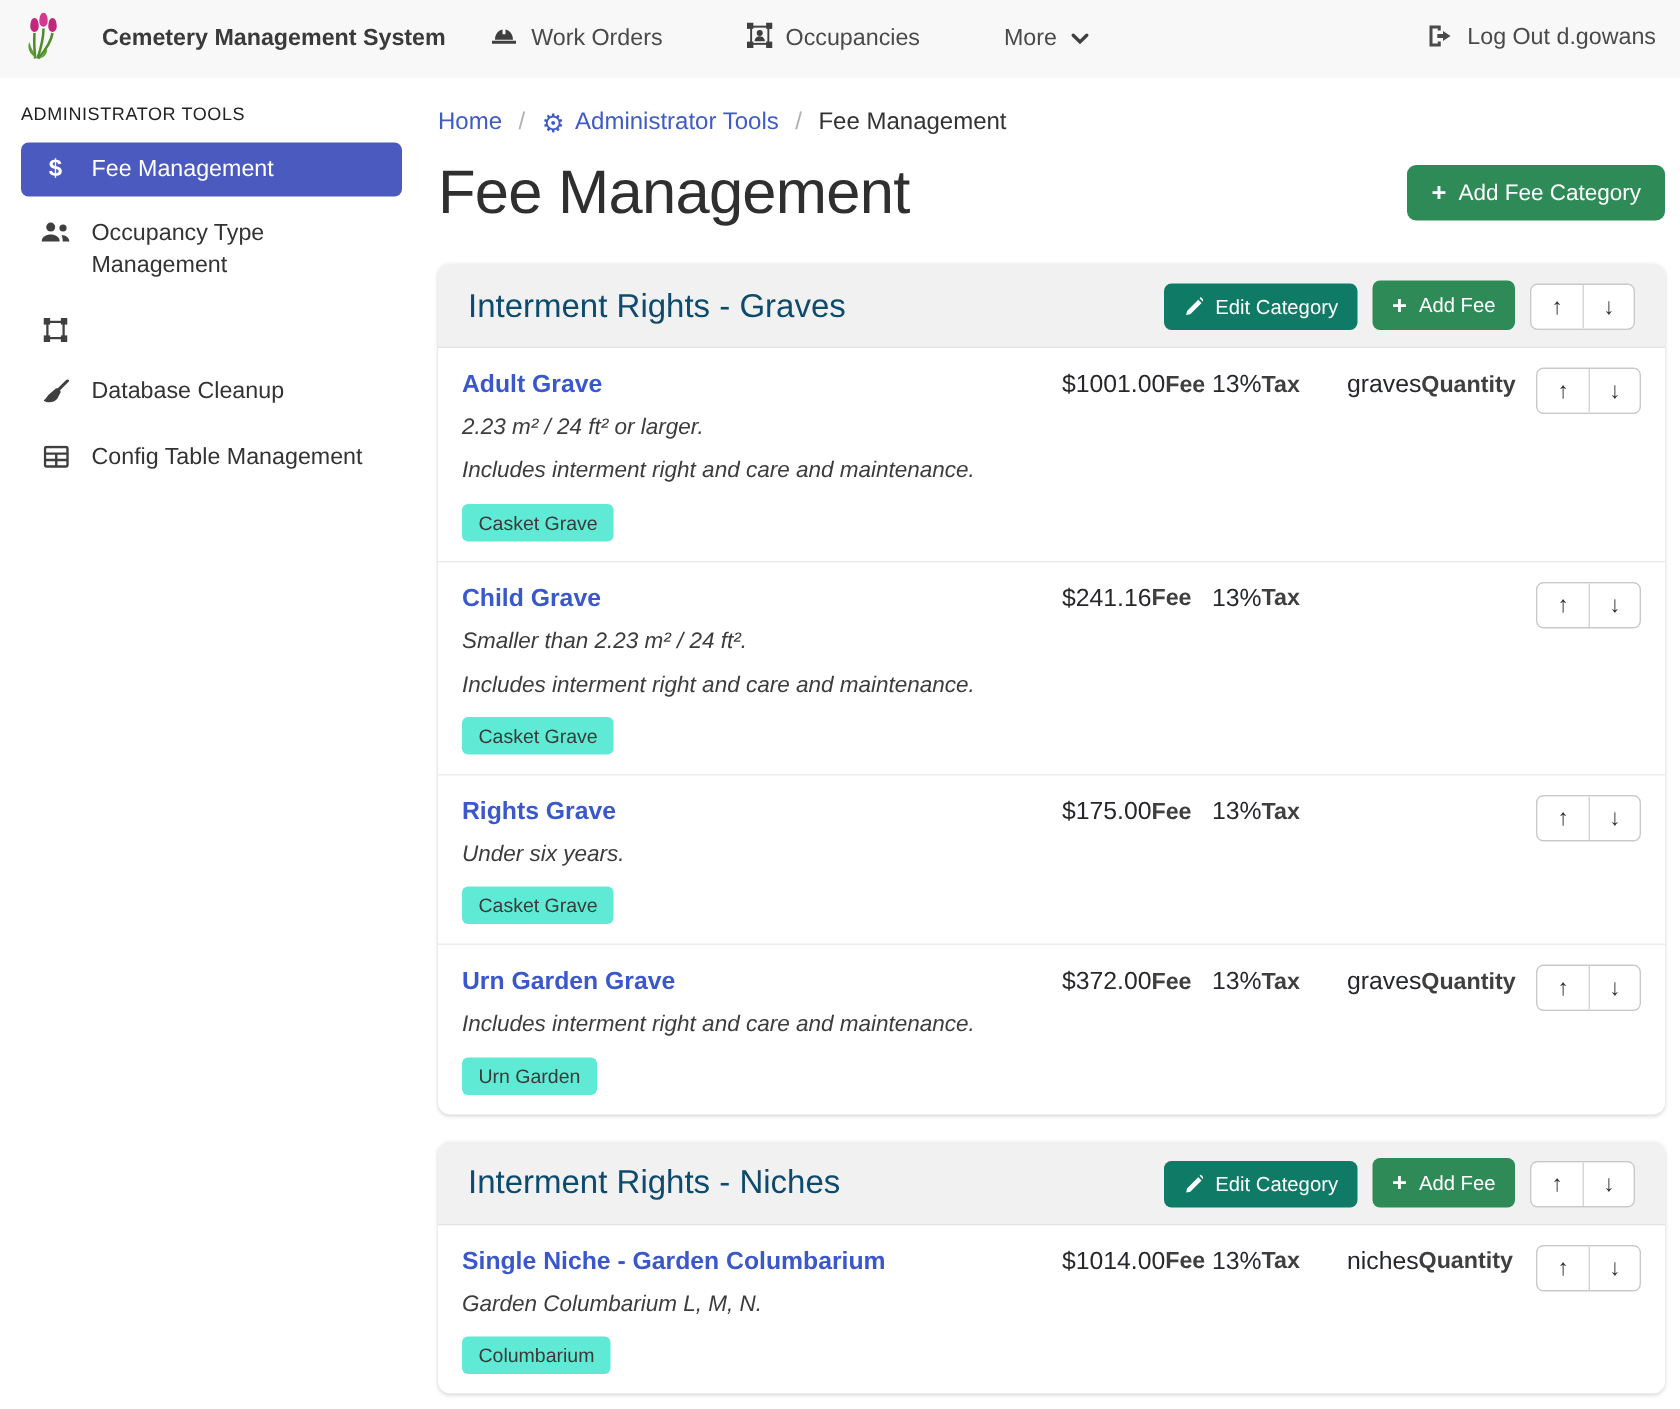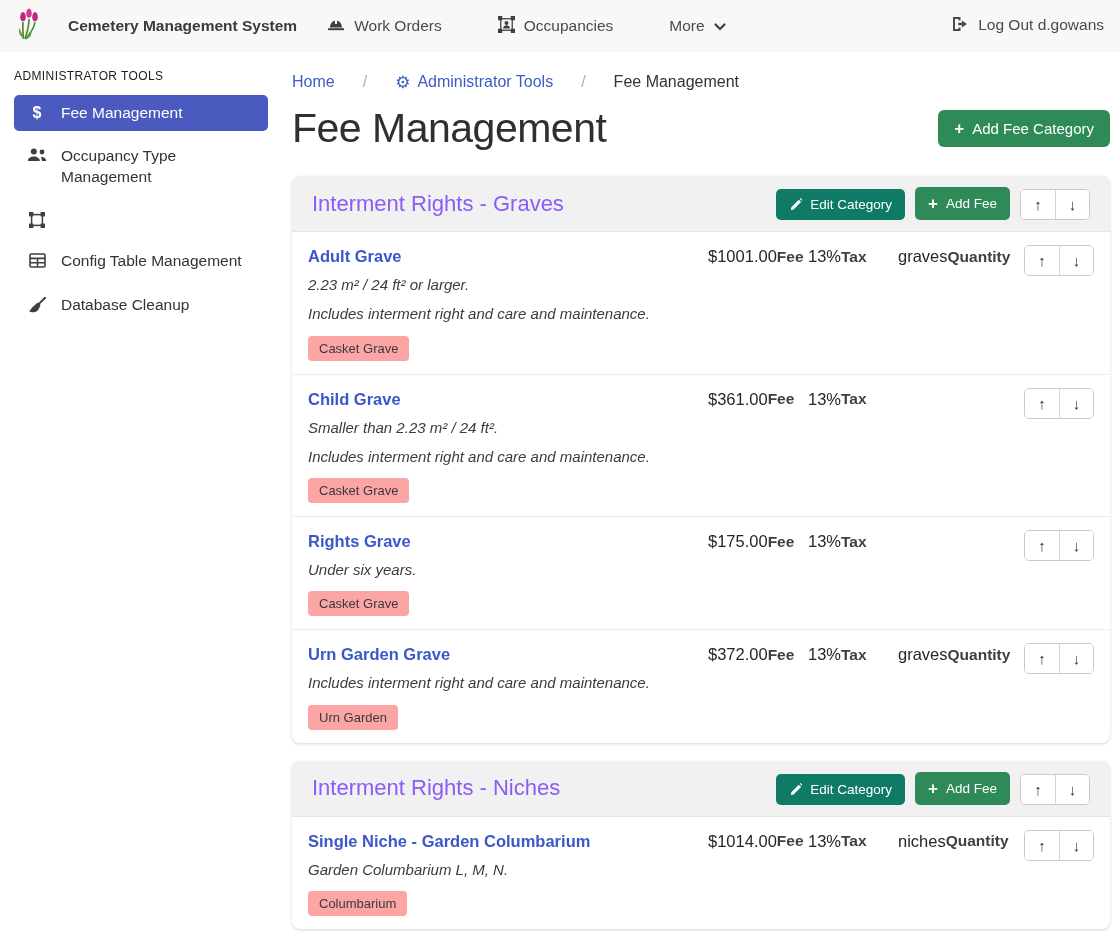--- a/index.html
+++ b/index.html
@@ -23,55 +23,55 @@
   
   .sidebar-heading { font-size:12px; letter-spacing:.4px; color:#222; margin-bottom:12px; font-weight:500; }
   .side-item { display:flex; align-items:flex-start; gap:13px; padding:8px 10px 8px 12px;
     border-radius:5px; margin-bottom:7px; font-size:15.5px; line-height:1.32; color:#333; cursor:pointer; }
   .side-item .s-icon { width:22px; flex:0 0 22px; display:flex; justify-content:center; margin-top:2px; color:#3f3f3f; }
   .side-item.active { background:#4a5abe; color:#fff; }
   .side-item.active .s-icon { color:#fff; }
   .dollar-glyph { font-weight:bold; font-size:16px; line-height:1; }
 
   
-  .breadcrumb { display:flex; align-items:center; gap:28px; margin-top:21px; font-size:16px; }
+  .breadcrumb { display:flex; align-items:center; gap:11px; margin-top:21px; font-size:16px; }
   .crumb-link { color:#3f5bc6; text-decoration:none; cursor:pointer; display:flex; align-items:center; gap:7px; }
   .crumb-sep { color:#b0b0b0; }
   .crumb-current { color:#333; }
   .gear-glyph { font-size:17px; line-height:1; color:#3f5bc6; }
 
   
   .page-head { display:flex; align-items:center; margin-top:14px; margin-bottom:24px; }
   .page-title { font-size:41px; font-weight:500; color:#2f2f2f; letter-spacing:-0.5px; }
   .btn { border:none; color:#fff; border-radius:5px; display:inline-flex; align-items:center; gap:8px; cursor:pointer; font-family:inherit; }
   .btn-add-category { margin-left:auto; background:#2e8b57; font-size:15px; padding:10px 16px; border-radius:6px; }
   .plus-glyph { font-size:17px; font-weight:bold; line-height:1; }
 
   
   .card { background:#fff; border-radius:8px; box-shadow:0 1px 3px rgba(0,0,0,.18); margin-bottom:18px; }
   .card-header { display:flex; align-items:center; background:#f1f1f1; border-bottom:1px solid #e4e4e4;
     border-radius:8px 8px 0 0; padding:11px 20px; }
-  .card-title { font-size:22px; font-weight:500; color:#8b5cf6; }
+  .card-title { font-size:22px; font-weight:500; color:#0c4a6e; }
   .card-actions { margin-left:auto; display:flex; align-items:flex-end; gap:10px; }
   .btn-teal { background:#0f7a65; font-size:13.5px; padding:8px 13px; }
   .btn-green { background:#2e8b57; font-size:13.5px; padding:8px 13px; }
   .pencil-glyph svg, .btn svg { display:block; }
   .arrow-group { display:inline-flex; background:#fff; border:1px solid #c9c9c9; border-radius:5px; overflow:hidden; }
   .arrow-btn { width:34px; height:29px; background:#fff; border:none; font-size:15px; color:#333;
     cursor:pointer; display:flex; align-items:center; justify-content:center; font-family:inherit; }
   .arrow-btn + .arrow-btn { border-left:1px solid #d6d6d6; }
 
   
   .fee-row { display:grid; grid-template-columns:1fr 100px 90px 120px 76px; padding:13px 16px 13px; align-items:start; }
   .fee-row + .fee-row { border-top:1px solid #ececec; }
   .fee-main { padding-top:2px; }
   .fee-name { color:#3a57cc; font-weight:bold; font-size:16.5px; margin-bottom:9px; cursor:pointer; display:inline-block; }
   .fee-desc { font-size:15px; color:#3c3c3c; margin-bottom:9px; line-height:1.35;font-style:italic; }
   .fee-desc:empty { display:none; margin:0; }
-  .fee-badge { display:inline-block; background:#fca5a5; border-radius:4px; padding:5px 11px; font-size:13px; color:#3a3a3a; margin-top:2px; }
+  .fee-badge { display:inline-block; background:#5eead4; border-radius:4px; padding:5px 11px; font-size:13px; color:#3a3a3a; margin-top:2px; }
   .stat { display:flex; flex-direction:row; align-items:center; gap:0; padding-top:2px; }
   .stat-value { font-size:16.5px; color:#26272b; }
   .stat-label { font-size:15.5px; color:#3f3f3f;font-weight:bold; }
   .row-arrows { justify-self:end; }
 </style>
 </head>
 <body>
 
 <div class="navbar">
   <div class="brand">
@@ -164,36 +164,36 @@
           <rect width="4.4" height="4.4"></rect>
             <rect x="11.6" width="4.4" height="4.4"></rect>
           <rect y="11.6" width="4.4" height="4.4"></rect>
             <rect x="11.6" y="11.6" width="4.4" height="4.4"></rect>
         </svg>
       </span>
     </div>
 
     <div class="side-item">
       <span class="s-icon">
+        <svg width="17" height="16" viewBox="0 0 17 16" fill="currentColor">
+          <path d="M16 0.8 10.2 6.6" stroke="currentColor" stroke-width="2" stroke-linecap="round"></path>
+          <path d="M10.6 6.2 8.4 5.8 3.4 10.2c-1.2 1.1-1.7 3.1-3.4 3.8 2.4 1.9 7 1.7 9.2-1.1l2.3-4.5z"></path>
+        </svg>
+      </span>
+      <span>Database Cleanup</span>
+    </div>
+
+    <div class="side-item">
+      <span class="s-icon">
         <svg width="17" height="15" viewBox="0 0 17 15" fill="none" stroke="currentColor" stroke-width="1.6">
           <rect x="1" y="1" width="15" height="13" rx="1.2"></rect>
           <path d="M1 5.4h15 M8.5 5.4v8.6 M1 9.7h15"></path>
         </svg>
       </span>
       <span>Config Table Management</span>
-    </div>
-
-    <div class="side-item">
-      <span class="s-icon">
-        <svg width="17" height="16" viewBox="0 0 17 16" fill="currentColor">
-          <path d="M16 0.8 10.2 6.6" stroke="currentColor" stroke-width="2" stroke-linecap="round"></path>
-          <path d="M10.6 6.2 8.4 5.8 3.4 10.2c-1.2 1.1-1.7 3.1-3.4 3.8 2.4 1.9 7 1.7 9.2-1.1l2.3-4.5z"></path>
-        </svg>
-      </span>
-      <span>Database Cleanup</span>
     </div>
   </div>
 
   <div class="main">
 
     <div class="breadcrumb">
       <a class="crumb-link">Home</a>
       <span class="crumb-sep">/</span>
       <a class="crumb-link">
         <span class="gear-glyph">⚙</span>
@@ -261,21 +261,21 @@
           </div>
 
           <div class="fee-row">
             <div class="fee-main">
               <a class="fee-name">Child Grave</a>
               <div class="fee-desc">Smaller than 2.23 m² / 24 ft².</div>
               <div class="fee-desc">Includes interment right and care and maintenance.</div>
               <span class="fee-badge">Casket Grave</span>
             </div>
             <div class="stat">
-              <span class="stat-value">$361.00</span>
+              <span class="stat-value">$241.16</span>
               <span class="stat-label">Fee</span>
             </div>
             <div class="stat">
               <span class="stat-value">13%</span>
               <span class="stat-label">Tax</span>
             </div>
             <div class="stat">
               <span class="stat-value"></span>
               <span class="stat-label"></span>
             </div>

